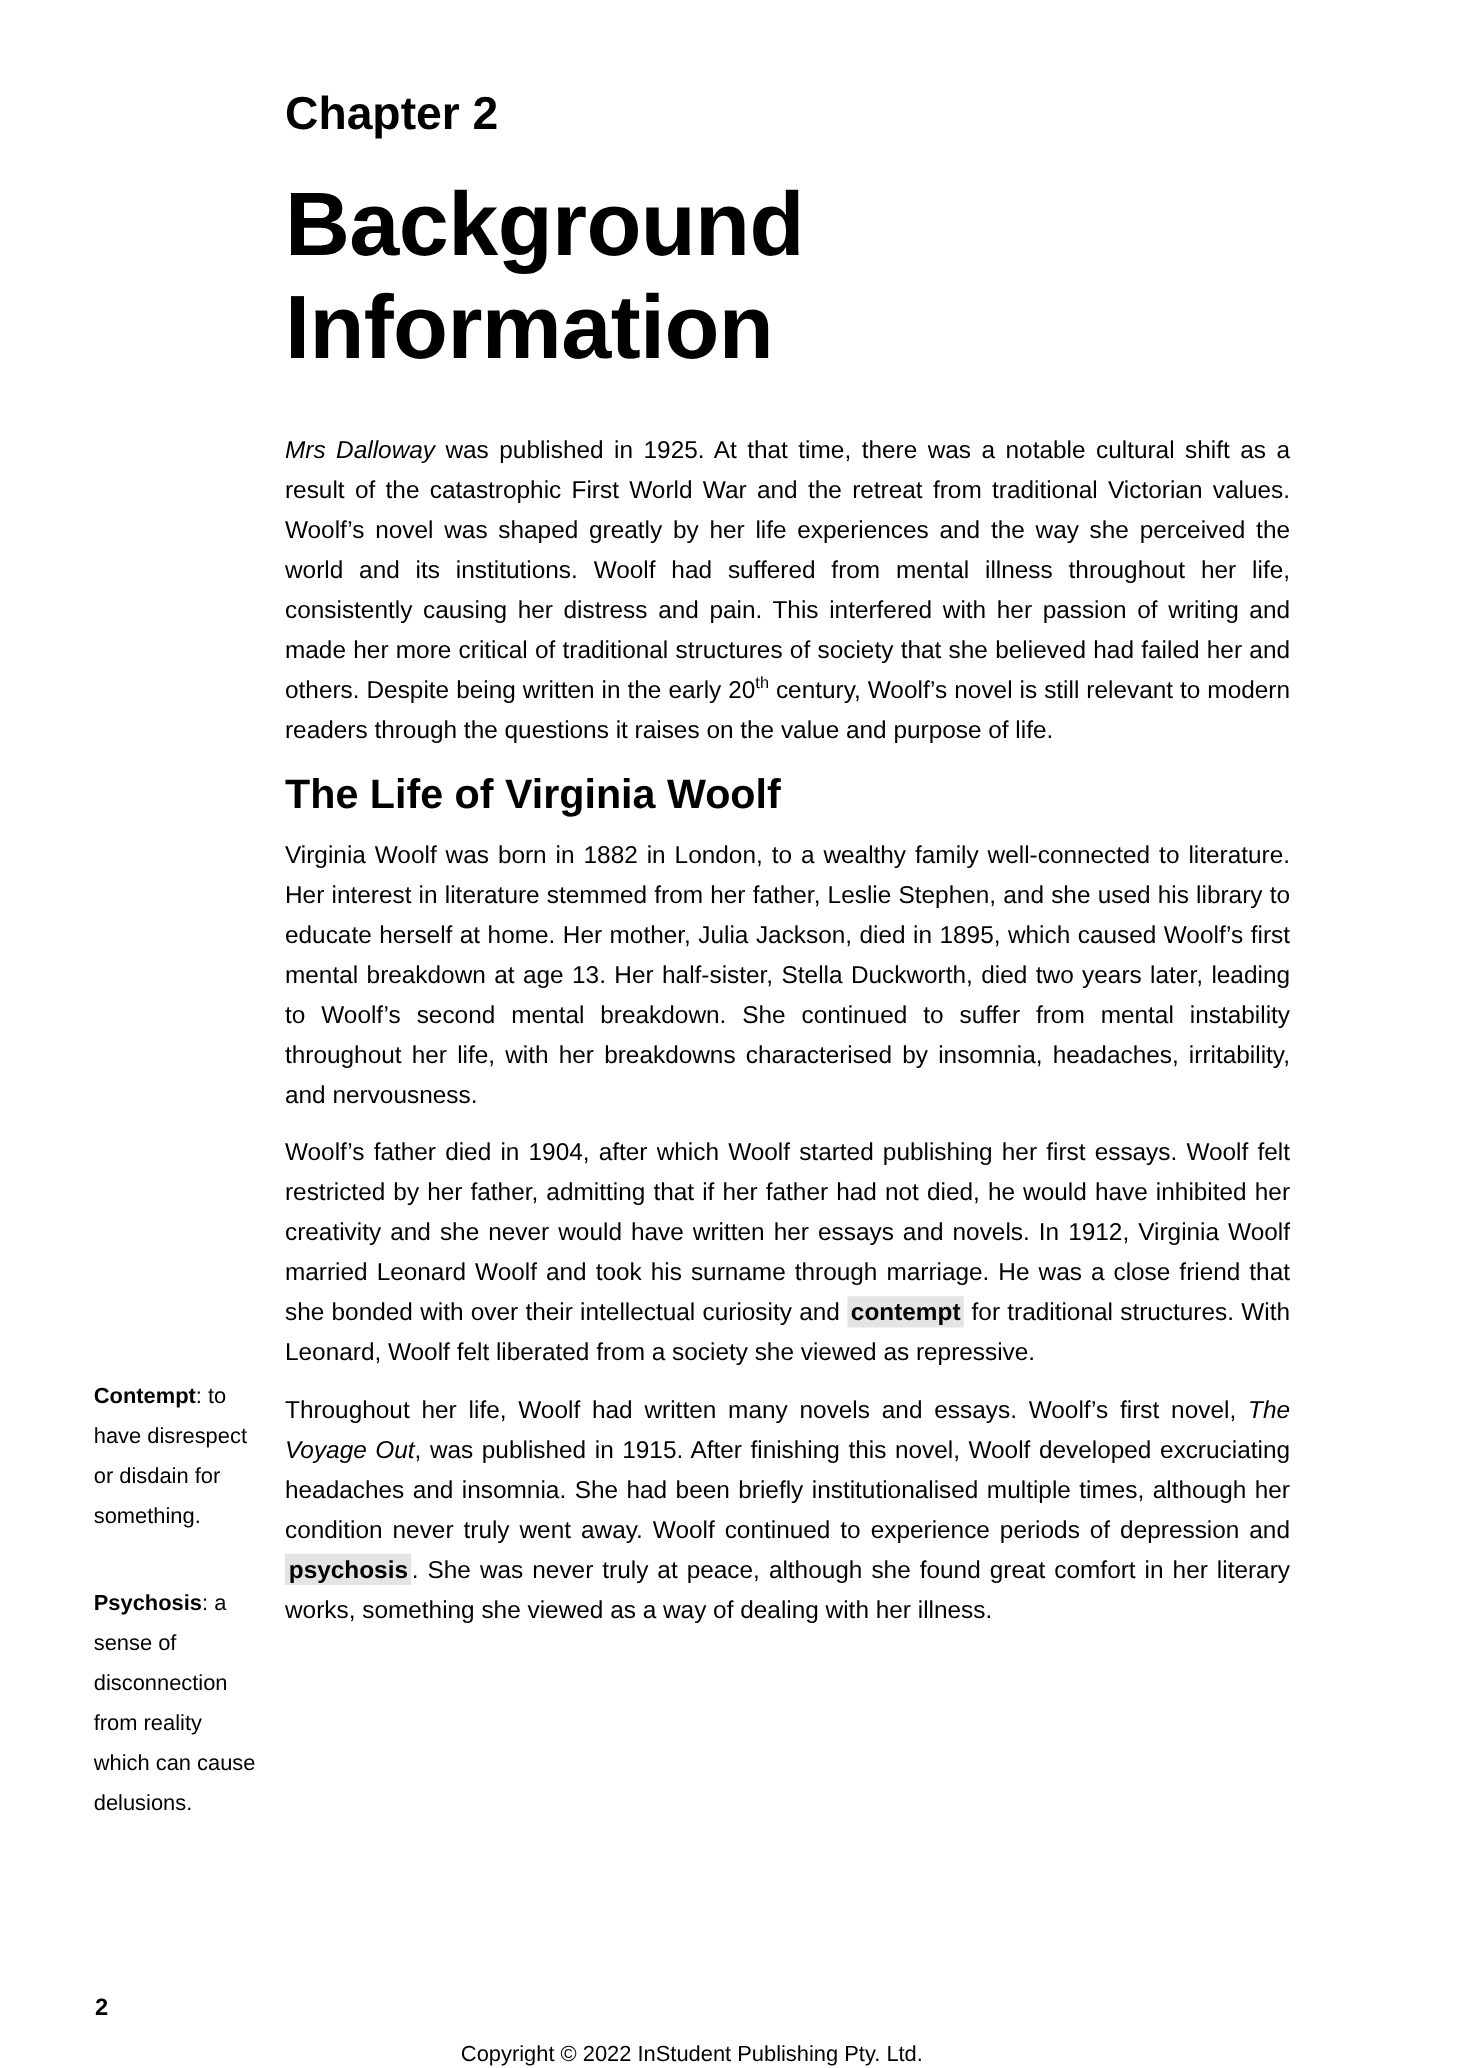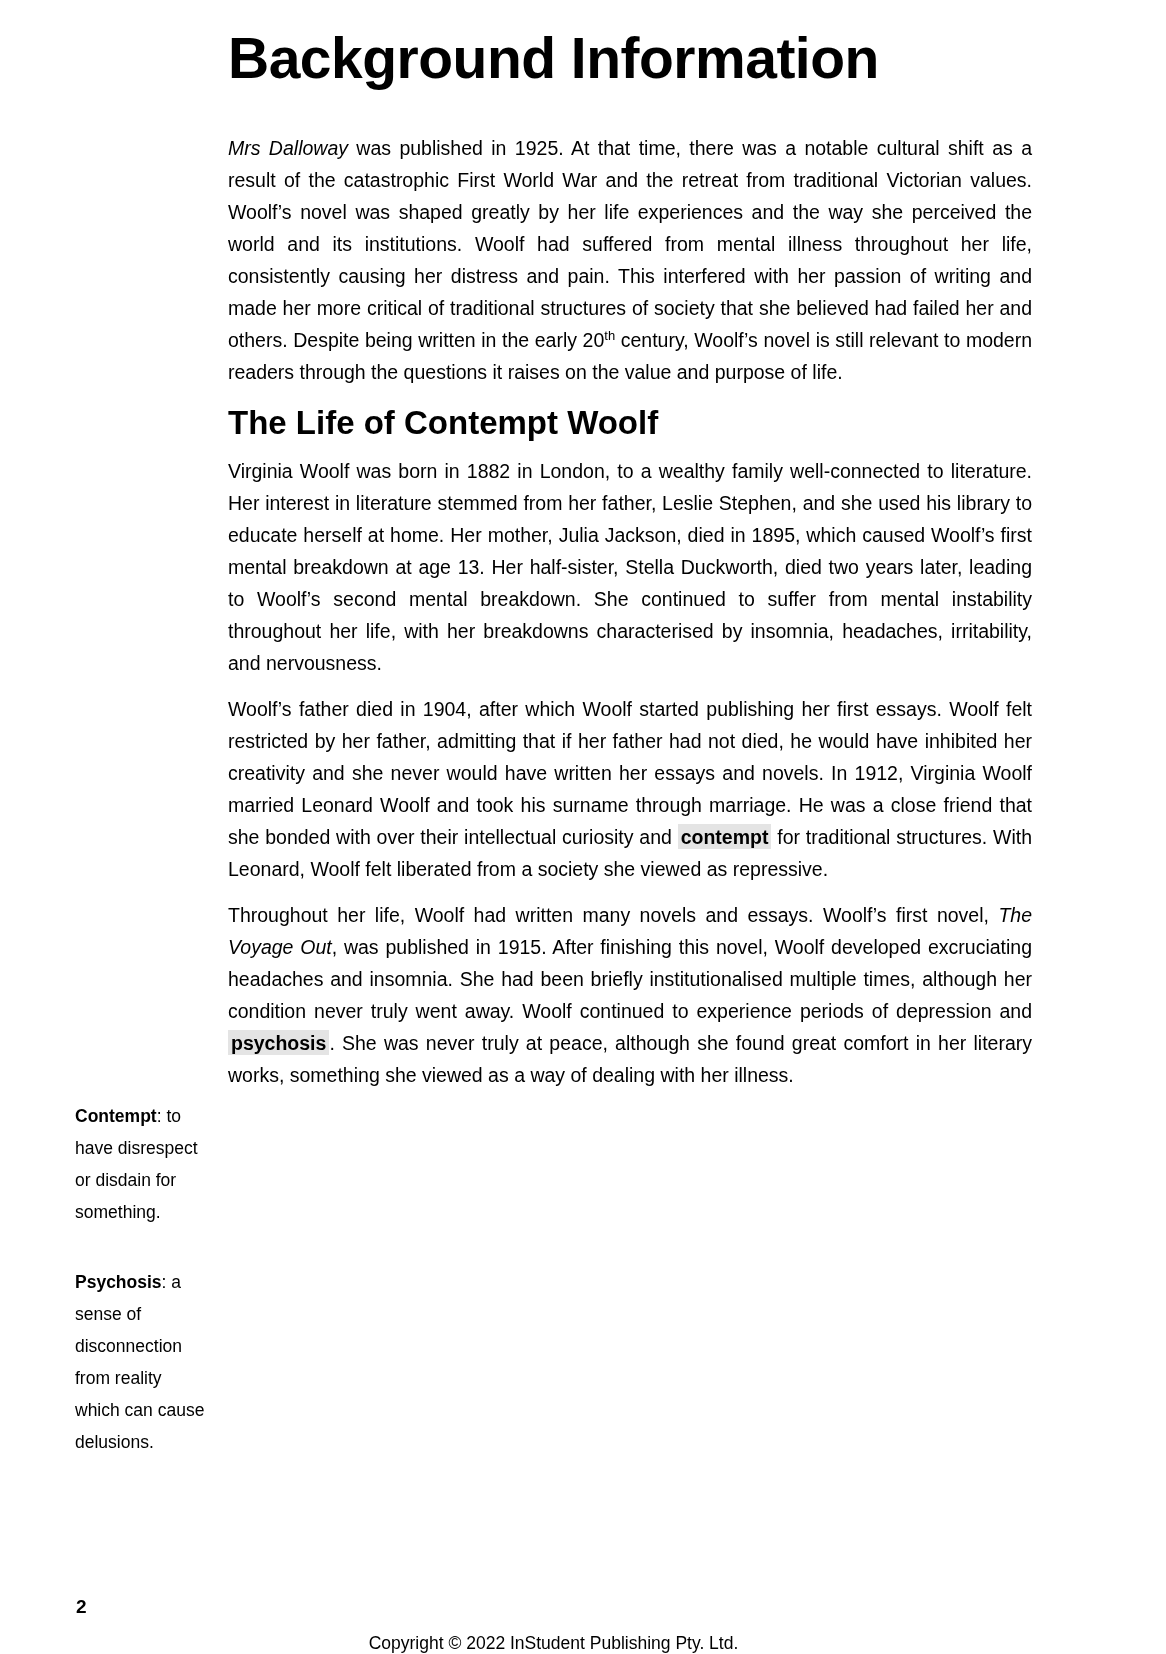--- a/index.html
+++ b/index.html
@@ -26,21 +26,21 @@
   }
   .chapter-label {
     margin-top: 70px;
     font-size: 37px;
     font-weight: bold;
     line-height: 1.15;
   }
   .page-title {
     margin-top: 26px;
     margin-bottom: 40px;
-    font-size: 57px;
+    font-size: 72px;
     font-weight: bold;
     line-height: 1.15;
     letter-spacing: -0.5px;
   }
   .section-heading {
     font-size: 33px;
     font-weight: bold;
     line-height: 1.15;
     margin-top: 16px;
     margin-bottom: 14px;
@@ -98,25 +98,26 @@
 
   <div class="margin-note" id="note-contempt">
     <span class="term">Contempt</span><span>: to have disrespect or disdain for something.</span>
   </div>
 
   <div class="margin-note" id="note-psychosis">
     <span class="term">Psychosis</span><span>: a sense of disconnection from reality which can cause delusions.</span>
   </div>
 
   <div class="content">
+    <div class="chapter-label">Chapter 2</div>
     <h1 class="page-title">Background Information</h1>
 
     <p class="body-par"><em>Mrs Dalloway</em><span> was published in 1925. At that time, there was a notable cultural shift as a result of the catastrophic First World War and the retreat from traditional Victorian values. Woolf’s novel was shaped greatly by her life experiences and the way she perceived the world and its institutions. Woolf had suffered from mental illness throughout her life, consistently causing her distress and pain. This interfered with her passion of writing and made her more critical of traditional structures of society that she believed had failed her and others. Despite being written in the early 20</span><sup class="ord">th</sup><span> century, Woolf’s novel is still relevant to modern readers through the questions it raises on the value and purpose of life.</span></p>
 
-    <h2 class="section-heading">The Life of Contempt Woolf</h2>
+    <h2 class="section-heading">The Life of Virginia Woolf</h2>
 
     <p class="body-par">Virginia Woolf was born in 1882 in London, to a wealthy family well-connected to literature. Her interest in literature stemmed from her father, Leslie Stephen, and she used his library to educate herself at home. Her mother, Julia Jackson, died in 1895, which caused Woolf’s first mental breakdown at age 13. Her half-sister, Stella Duckworth, died two years later, leading to Woolf’s second mental breakdown. She continued to suffer from mental instability throughout her life, with her breakdowns characterised by insomnia, headaches, irritability, and nervousness.</p>
 
     <p class="body-par"><span>Woolf’s father died in 1904, after which Woolf started publishing her first essays. Woolf felt restricted by her father, admitting that if her father had not died, he would have inhibited her creativity and she never would have written her essays and novels. In 1912, Virginia Woolf married Leonard Woolf and took his surname through marriage. He was a close friend that she bonded with over their intellectual curiosity and </span><span class="hl">contempt</span><span> for traditional structures. With Leonard, Woolf felt liberated from a society she viewed as repressive.</span></p>
 
     <p class="body-par"><span>Throughout her life, Woolf had written many novels and essays. Woolf’s first novel, </span><em>The Voyage Out</em><span>, was published in 1915. After finishing this novel, Woolf developed excruciating headaches and insomnia. She had been briefly institutionalised multiple times, although her condition never truly went away. Woolf continued to experience periods of depression and </span><span class="hl">psychosis</span><span>. She was never truly at peace, although she found great comfort in her literary works, something she viewed as a way of dealing with her illness.</span></p>
   </div>
 
   <div class="page-number">2</div>
   <div class="copyright">Copyright © 2022 InStudent Publishing Pty. Ltd.</div>

